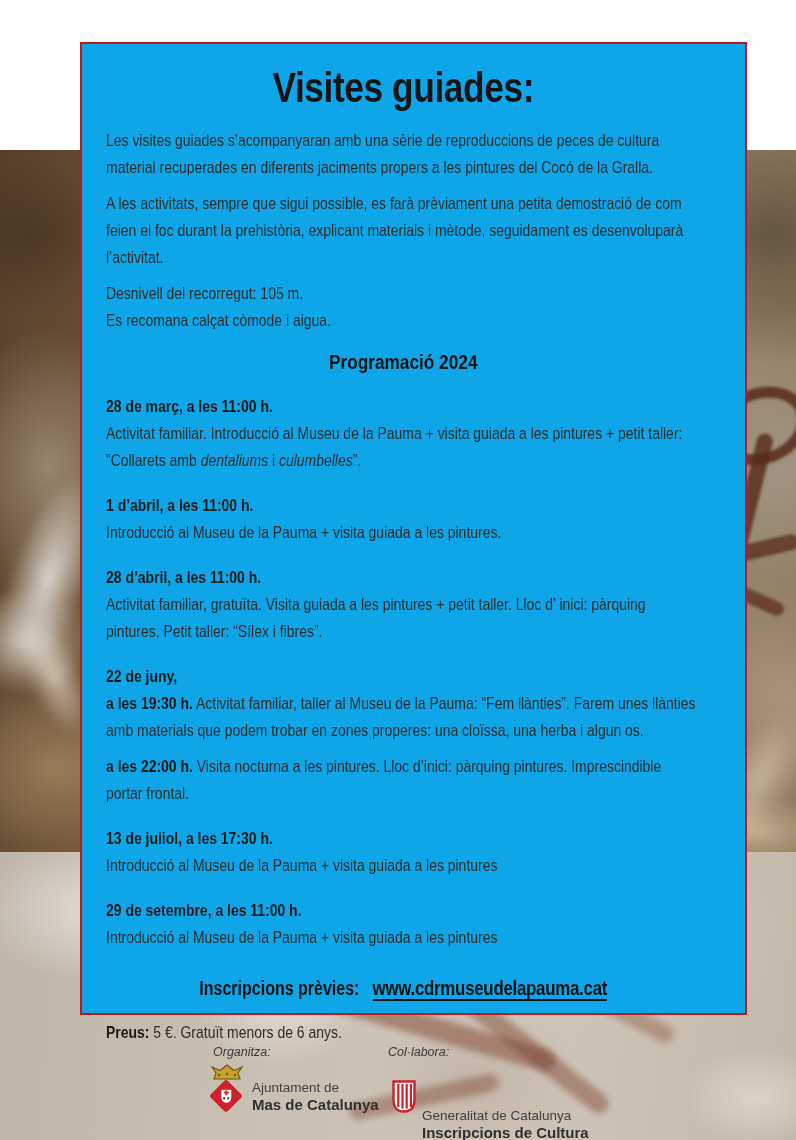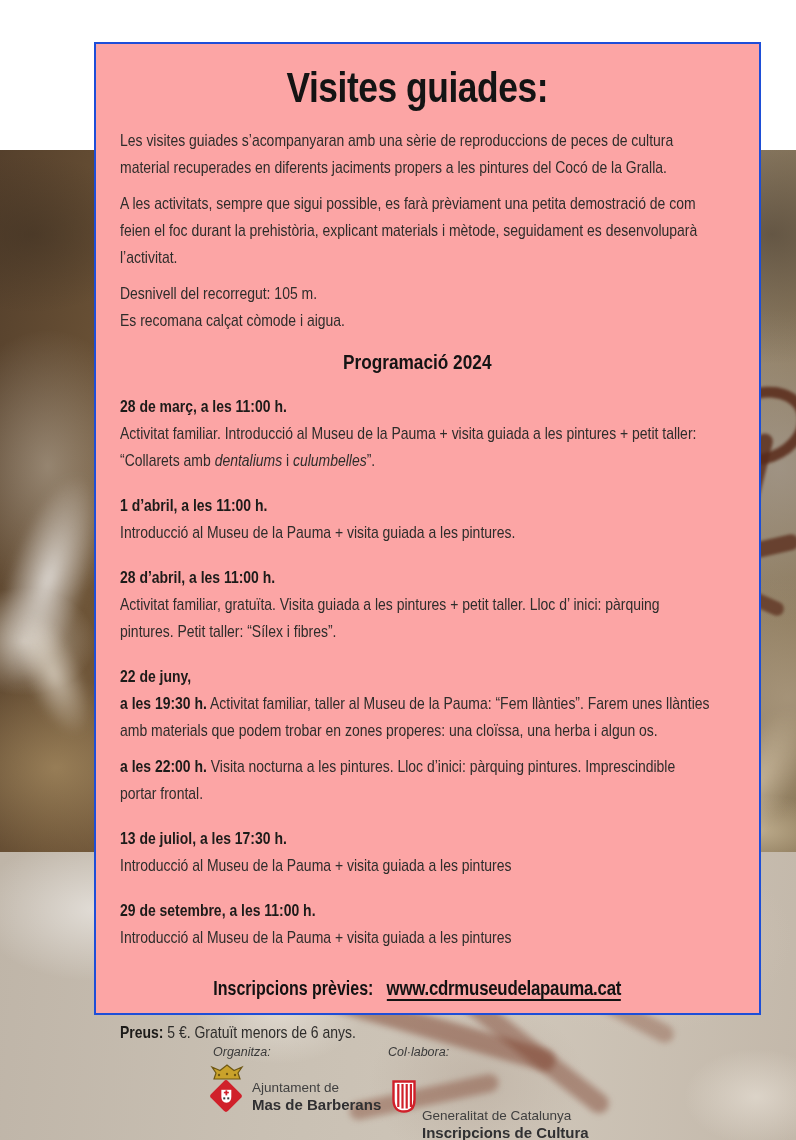--- a/index.html
+++ b/index.html
@@ -45,22 +45,22 @@
       background:transparent;border-radius:50%;transform:rotate(-20deg);}
   .s2{left:744px;top:432px;width:16px;height:122px;background:rgba(88,41,25,.8);transform:rotate(14deg);}
   .s3{left:698px;top:544px;width:102px;height:16px;background:rgba(88,41,25,.75);transform:rotate(-13deg);}
   .s4{left:724px;top:592px;width:62px;height:14px;background:rgba(88,41,25,.7);transform:rotate(24deg);}
   .b1{left:298px;top:1016px;width:262px;height:22px;background:rgba(120,56,35,.45);transform:rotate(16deg);filter:blur(3px);}
   .b2{left:428px;top:1038px;width:200px;height:20px;background:rgba(120,56,35,.42);transform:rotate(38deg);filter:blur(3px);}
   .b3{left:348px;top:1088px;width:152px;height:18px;background:rgba(120,56,35,.38);transform:rotate(-12deg);filter:blur(3px);}
   .b4{left:556px;top:1000px;width:124px;height:18px;background:rgba(120,56,35,.32);transform:rotate(28deg);filter:blur(3px);}
   
   .panel{
-    position:absolute;left:94px;top:42px;width:639px;height:969px;
-    background:#fca5a5;border:2px solid #1d4ed8;box-sizing:content-box;
+    position:absolute;left:80px;top:42px;width:639px;height:969px;
+    background:#0ea5e9;border:2px solid #b91c1c;box-sizing:content-box;
     padding-left:24px;
   }
   .condense{width:724px;transform:scaleX(0.821);transform-origin:0 0;padding-top:18px;color:#2e2d2b;}
   .poster-title{font-size:43px;line-height:1.18;font-weight:bold;color:#141414;
     text-align:center;margin:0 0 14px 0;letter-spacing:-0.5px;}
   .p-intro{font-size:17px;line-height:27px;margin:0 0 9px 0;}
   .note{font-size:17px;line-height:27px;margin:0;}
   .program-heading{font-size:21px;line-height:27px;font-weight:bold;color:#141414;
     text-align:center;margin:14px 0 12px 0;}
   .event{margin-top:18px;}
@@ -173,21 +173,21 @@
       <path d="M0.5 0.5 h10 v7 q0 5.5 -5 6 q-5 -0.5 -5 -6 Z" fill="#ffffff"></path>
       <rect x="4.6" y="1" width="1.8" height="5" fill="#d0202a"></rect>
       <rect x="3" y="2.4" width="5" height="1.6" fill="#d0202a"></rect>
       <rect x="2.4" y="8" width="2" height="2" fill="#3a3a3a"></rect>
       <rect x="6.4" y="8" width="2" height="2" fill="#3a3a3a"></rect>
     </svg>
   </div>
 </div>
 <div class="org-text">
   <p class="org-line1">Ajuntament de</p>
-  <p class="org-line2">Mas de Barberans</p>
+  <p class="org-line2">Mas de Catalunya</p>
 </div>
 
 <div class="gen-shield">
   <svg width="24" height="33" viewBox="0 0 24 33">
     <path d="M1.5 1.5 h21 v18 q0 12 -10.5 12 q-10.5 0 -10.5 -12 Z" fill="#ffffff" stroke="#d0202a" stroke-width="2.4"></path>
     <rect x="5.2" y="4" width="2.2" height="23" fill="#d0202a"></rect>
     <rect x="9.4" y="4" width="2.2" height="24.5" fill="#d0202a"></rect>
     <rect x="13.6" y="4" width="2.2" height="24.5" fill="#d0202a"></rect>
     <rect x="17.8" y="4" width="2.2" height="23" fill="#d0202a"></rect>
   </svg>

